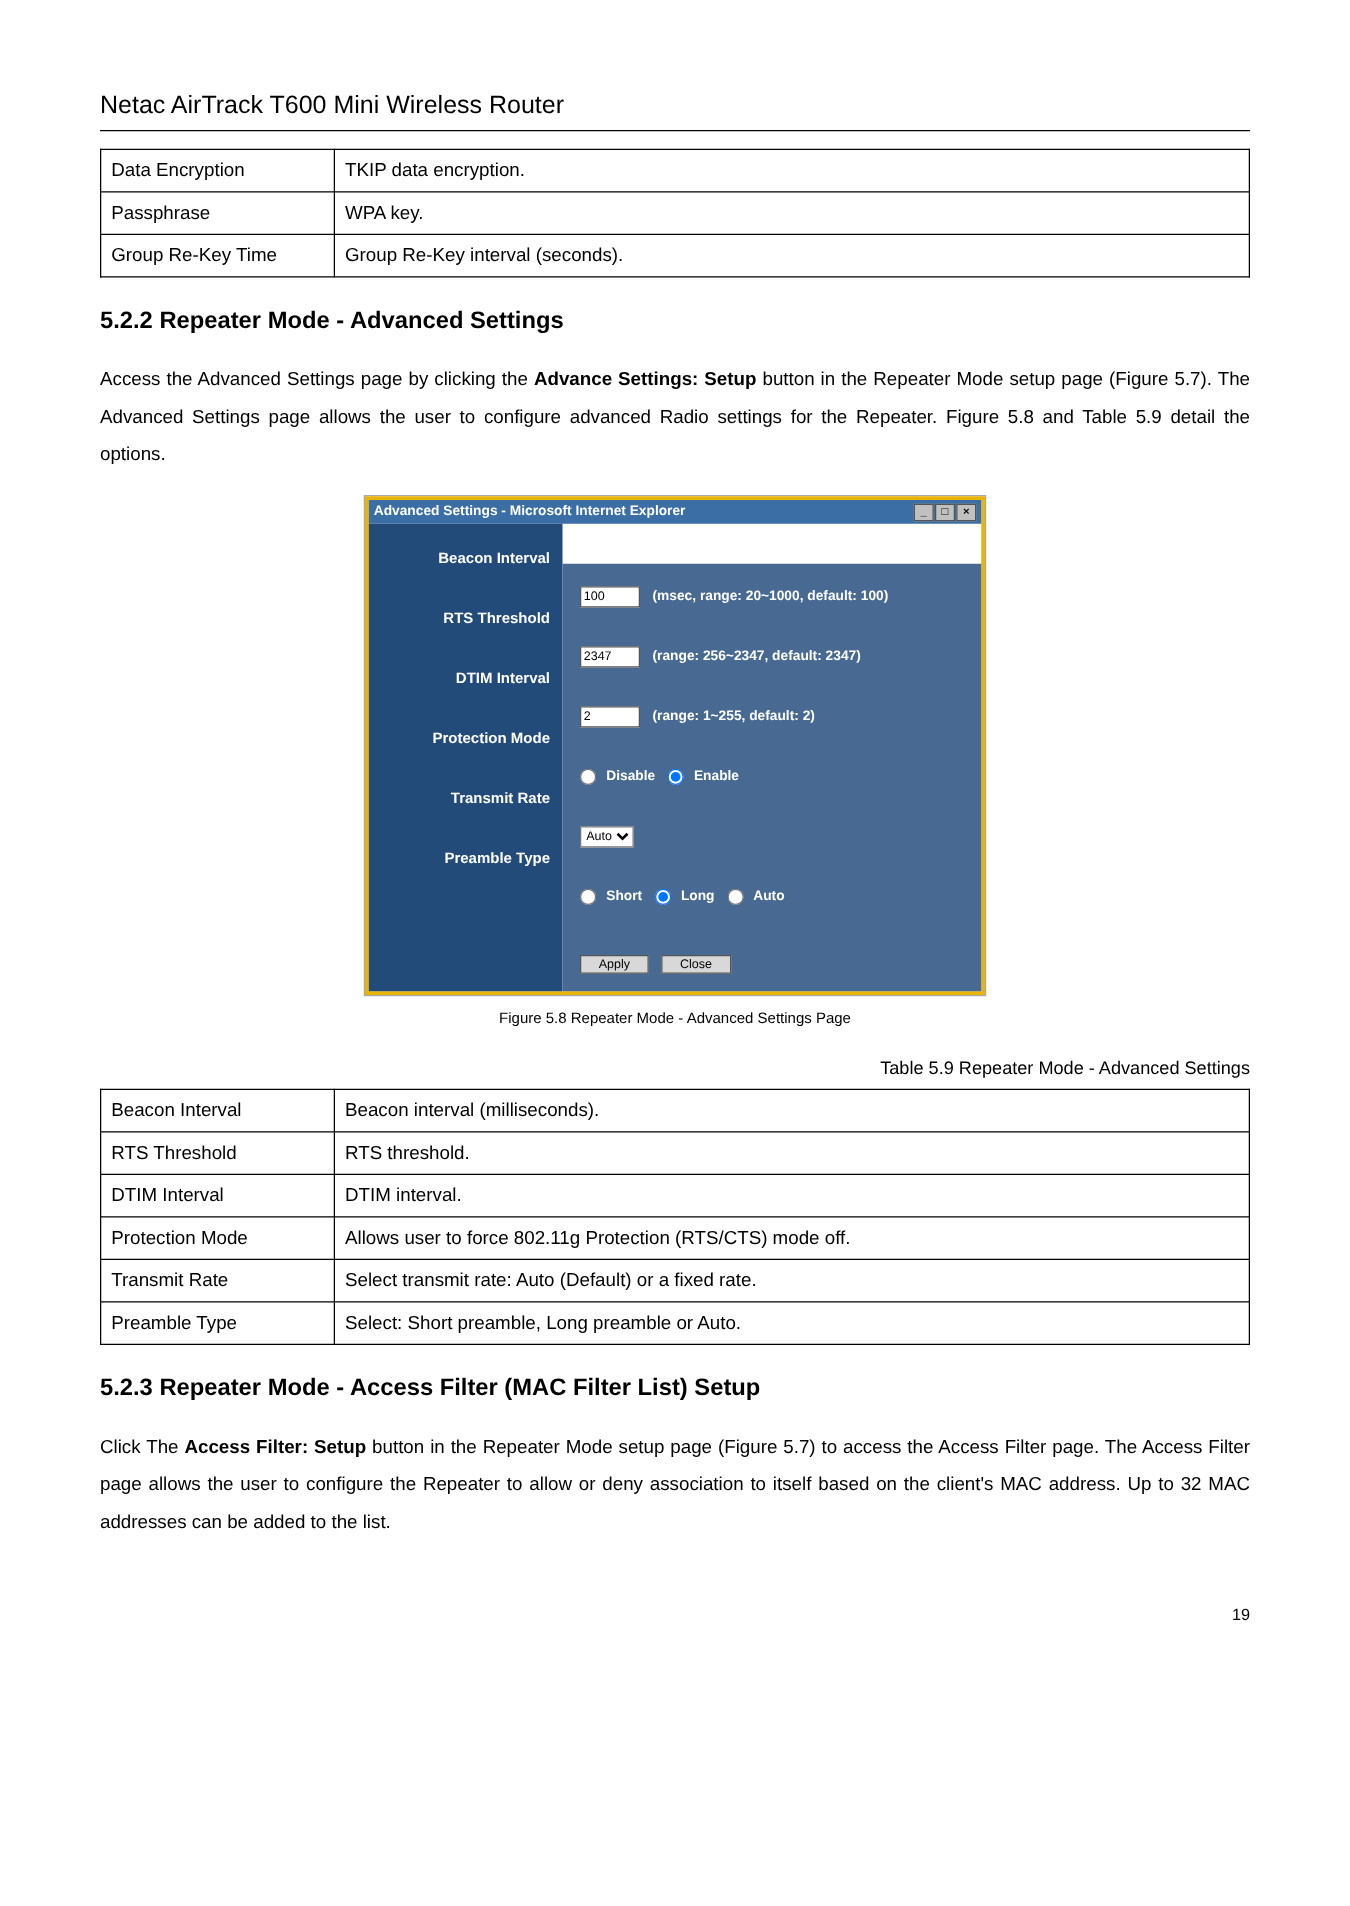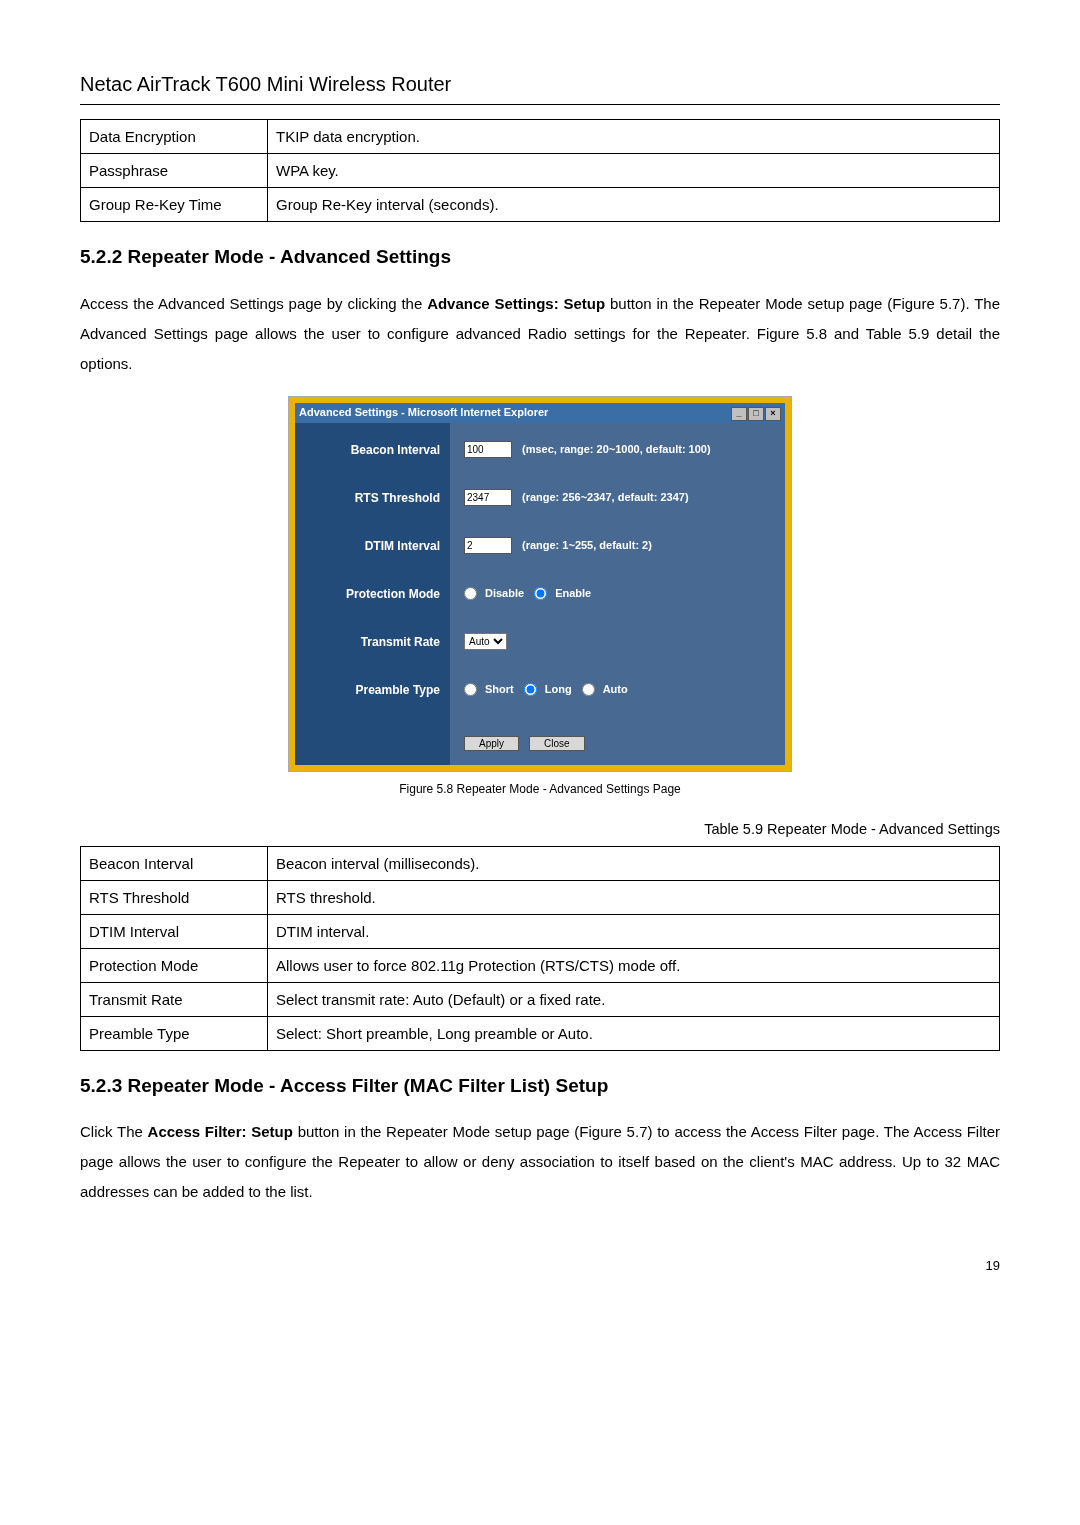--- a/index.html
+++ b/index.html
@@ -64,21 +64,21 @@
   .table-caption {
     text-align: right;
     font-size: 14.5px;
     margin: 6px 0 6px 0;
   }
 
   
   .win {
     display: inline-block;
     width: 490px;
-    border: 6px solid #eab308;
+    border: 3px solid #eab308;
     text-align: left;
     font-size: 11px;
     background: #fff;
     box-shadow: 0 0 0 1px #aaa;
   }
   .win-title {
     background: linear-gradient(#3a6ea5, #3a6ea5);
     color: #fff;
     font-weight: bold;
     font-size: 11px;
@@ -131,20 +131,21 @@
   }
   .rightcol {
     flex: 1;
     background: #4f759b;
     background: #486a92;
     padding: 18px 10px 12px 14px;
     display: flex;
     flex-direction: column;
     gap: 30px;
     color: #fff;
+    margin-top: 32px;
   }
   .rightcol .row {
     display: flex;
     align-items: center;
     gap: 10px;
     height: 18px;
     font-size: 11px;
     font-weight: bold;
   }
   .rightcol input[type=text] {

